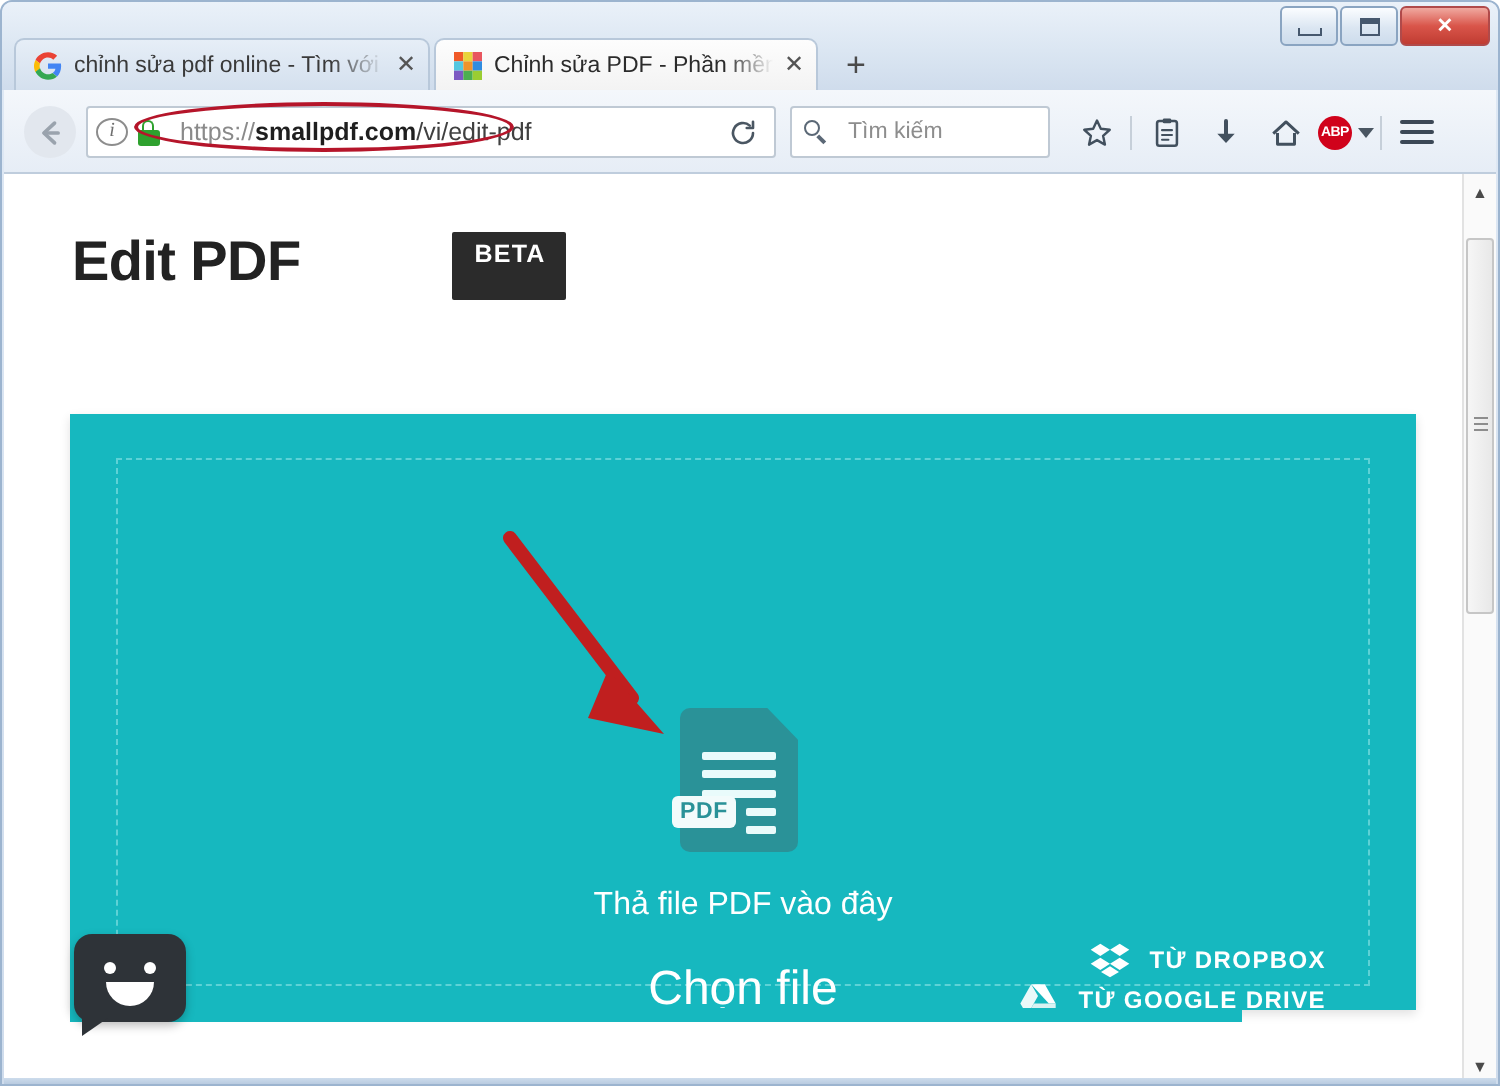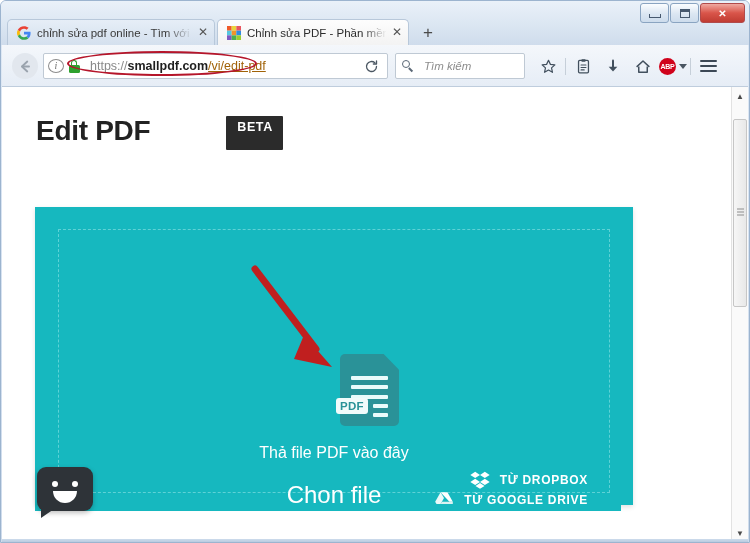--- a/index.html
+++ b/index.html
@@ -196,21 +196,21 @@
   .urltext {
     flex: 1 1 auto;
     margin-left: 7px;
     font-size: 12.5px;
     color: #7a7a7a;
     white-space: nowrap;
     overflow: hidden;
   }
   .urltext .host { color: #1f1f1f; font-weight: bold; }
   .urltext .scheme { color: #8a8a8a; }
-  .urltext .path { color: #a16207; text-decoration: underline; }
+  .urltext .path { color: #404040; }
 
   .reloadbtn {
     position: absolute;
     left: 357px; top: 10px;
     width: 24px; height: 22px;
     display: flex; align-items: center; justify-content: center;
     color: #4a5662;
     font-size: 15px;
   }
 
@@ -241,21 +241,20 @@
     position: absolute; left: 7px; top: 7px;
     width: 5px; height: 1.6px;
     background: #5b6876;
     transform: rotate(45deg);
     transform-origin: left center;
   }
   .search-placeholder {
     margin-left: 5px;
     font-size: 11.5px;
     color: #8d8d8d;
-    font-style: italic;
   }
 
   .toolicons {
     position: absolute;
     left: 531px; top: 8px;
     display: flex;
     align-items: center;
     height: 26px;
   }
   .toolicon {
@@ -357,24 +356,23 @@
     left: 34px; top: 70px;
     font-size: 19px;
     color: #5a6066;
     letter-spacing: -0.1px;
   }
 
   
   .droppanel {
     position: absolute;
     left: 33px; top: 120px;
-    width: 558px; height: 298px;
+    width: 673px; height: 298px;
     background: #16b8bf;
     box-shadow: 0 2px 5px rgba(0,0,0,0.12);
-    padding-left: 40px;
   }
   .droppanel::after {
     
     content: "";
     position: absolute;
     left: 0; bottom: -6px;
     width: 586px; height: 7px;
     background: #16b8bf;
   }
   .dashedbox {

